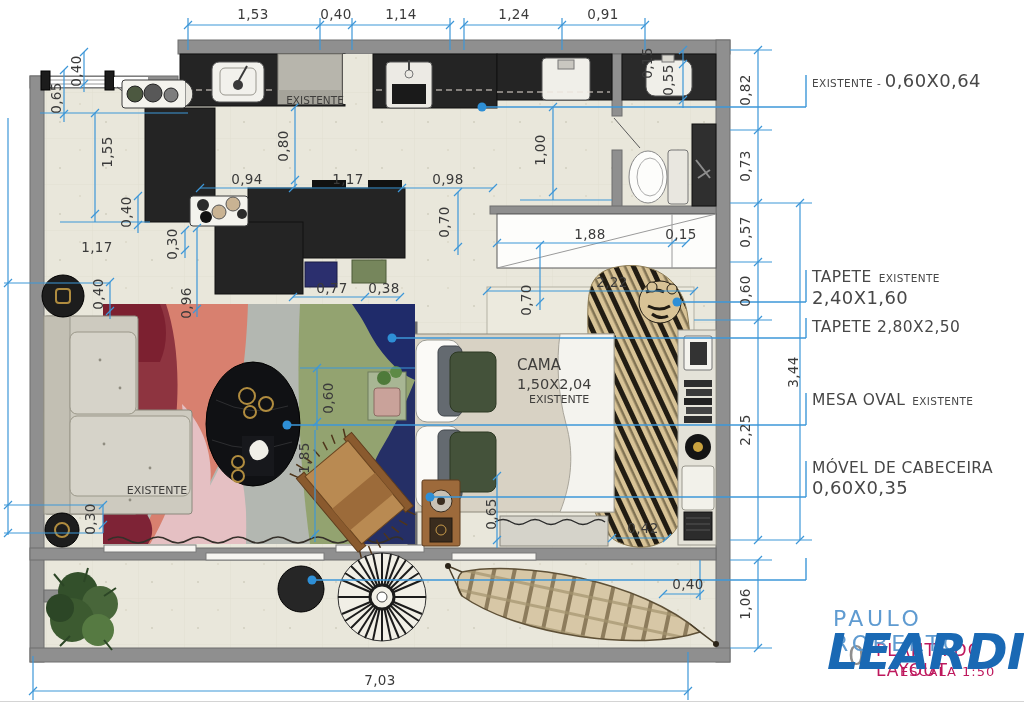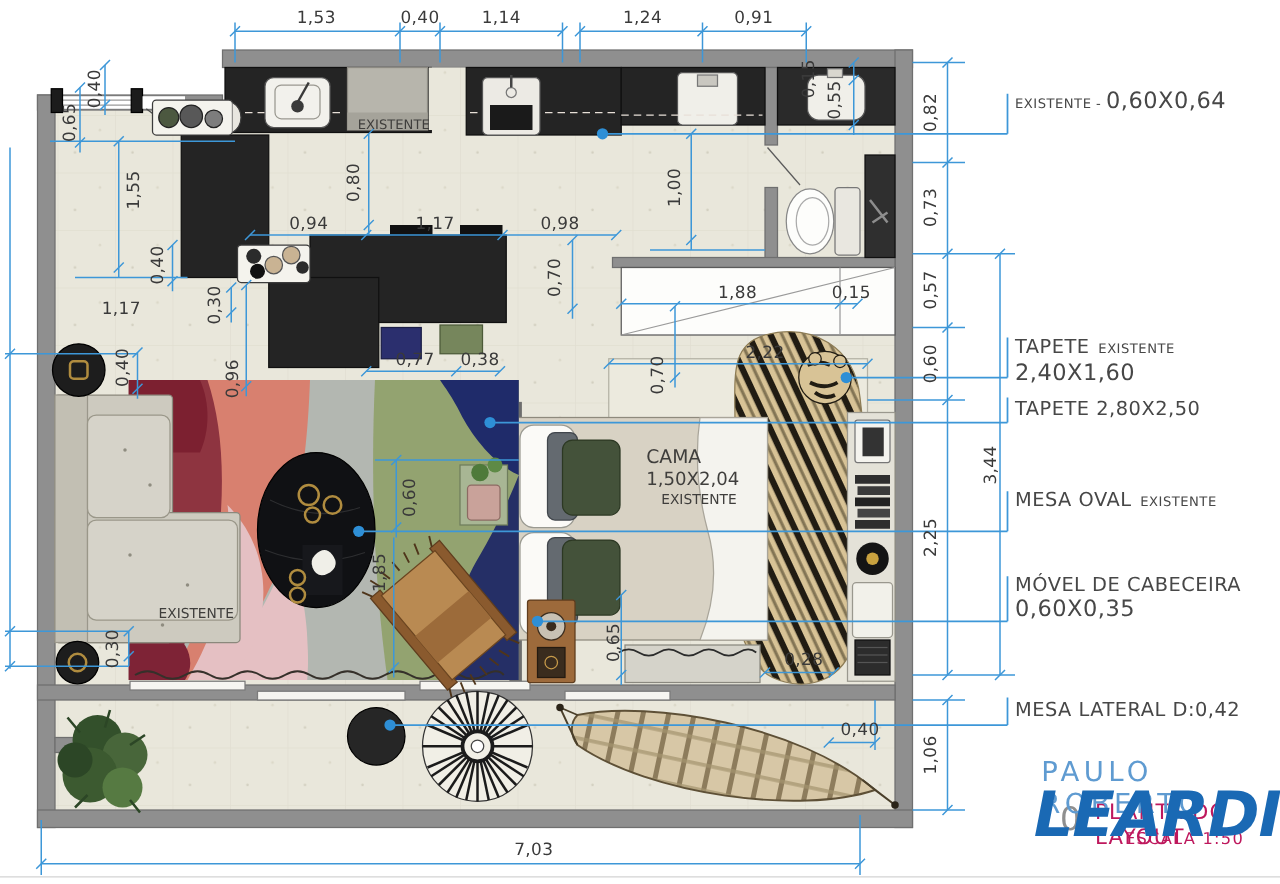--- a/index.html
+++ b/index.html
@@ -420,21 +420,21 @@
       <span class="dim" style="left: 401px; top: 14px;">1,14</span>
       <span class="dim" style="left: 514px; top: 14px;">1,24</span>
       <span class="dim" style="left: 603px; top: 14px;">0,91</span>
       <span class="dim rot" style="left: 745px; top: 90px;">0,82</span>
       <span class="dim rot" style="left: 745px; top: 166px;">0,73</span>
       <span class="dim rot" style="left: 745px; top: 232px;">0,57</span>
       <span class="dim rot" style="left: 745px; top: 291px;">0,60</span>
       <span class="dim rot" style="left: 745px; top: 430px;">2,25</span>
       <span class="dim rot" style="left: 793px; top: 372px;">3,44</span>
       <span class="dim rot" style="left: 745px; top: 604px;">1,06</span>
-      <span class="dim" style="left: 380px; top: 680px; margin-left: 47px;">7,03</span>
+      <span class="dim" style="left: 380px; top: 680px;">7,03</span>
       <span class="dim rot" style="left: 56px; top: 98px;">0,65</span>
       <span class="dim rot" style="left: 76px; top: 71px;">0,40</span>
       <span class="dim rot" style="left: 107px; top: 152px;">1,55</span>
       <span class="dim rot" style="left: 126px; top: 212px;">0,40</span>
       <span class="dim" style="left: 97px; top: 247px;">1,17</span>
       <span class="dim rot" style="left: 172px; top: 244px;">0,30</span>
       <span class="dim rot" style="left: 283px; top: 146px;">0,80</span>
       <span class="dim" style="left: 247px; top: 179px;">0,94</span>
       <span class="dim" style="left: 348px; top: 179px;">1,17</span>
       <span class="dim" style="left: 448px; top: 179px;">0,98</span>
@@ -447,28 +447,27 @@
       <span class="dim" style="left: 612px; top: 282px;">2,22</span>
       <span class="dim rot" style="left: 526px; top: 300px;">0,70</span>
       <span class="dim" style="left: 332px; top: 288px;">0,77</span>
       <span class="dim" style="left: 384px; top: 288px;">0,38</span>
       <span class="dim rot" style="left: 186px; top: 303px;">0,96</span>
       <span class="dim rot" style="left: 98px; top: 294px;">0,40</span>
       <span class="dim rot" style="left: 328px; top: 398px;">0,60</span>
       <span class="dim rot" style="left: 304px; top: 458px;">1,85</span>
       <span class="dim rot" style="left: 90px; top: 519px;">0,30</span>
       <span class="dim rot" style="left: 491px; top: 514px;">0,65</span>
-      <span class="dim" style="left: 643px; top: 528px;">0,28</span>
+      <span class="dim" style="left: 643px; top: 528px;">0,42</span>
       <span class="dim" style="left: 688px; top: 584px;">0,40</span>
       <div class="callout" style="top: 71px;"><div><span class="l2s">EXISTENTE - </span><span class="l2">0,60X0,64</span></div></div>
       <div class="callout" style="top: 267px;"><span class="t">TAPETE</span><span class="sfx">EXISTENTE</span><div><span class="l2">2,40X1,60</span></div></div>
       <div class="callout" style="top: 317px;"><span class="t">TAPETE 2,80X2,50</span></div>
       <div class="callout" style="top: 390px;"><span class="t">MESA OVAL</span><span class="sfx">EXISTENTE</span></div>
       <div class="callout" style="top: 458px;"><span class="t">MÓVEL DE CABECEIRA</span><div><span class="l2">0,60X0,35</span></div></div>
-      <div class="callout" style="top: 558px;"><span class="t">MESA LATERAL D:0,42</span></div>
       <div class="plan-label center" style="left: 315px; top: 101px;">
         <div class="pl-line" style="font-size: 10.5px;">EXISTENTE</div>
       </div>
       <div class="plan-label" style="left: 517px; top: 342px; margin-top: 14px;">
         <div class="pl-line" style="font-size: 15px;">CAMA</div>
         <div class="pl-line" style="font-size: 14.5px;">1,50X2,04</div>
         <div class="pl-line" style="font-size: 11px; margin-left: 12px;">EXISTENTE</div>
       </div>
       <div class="plan-label center" style="left: 157px; top: 491px;">
         <div class="pl-line" style="font-size: 11px;">EXISTENTE</div>

